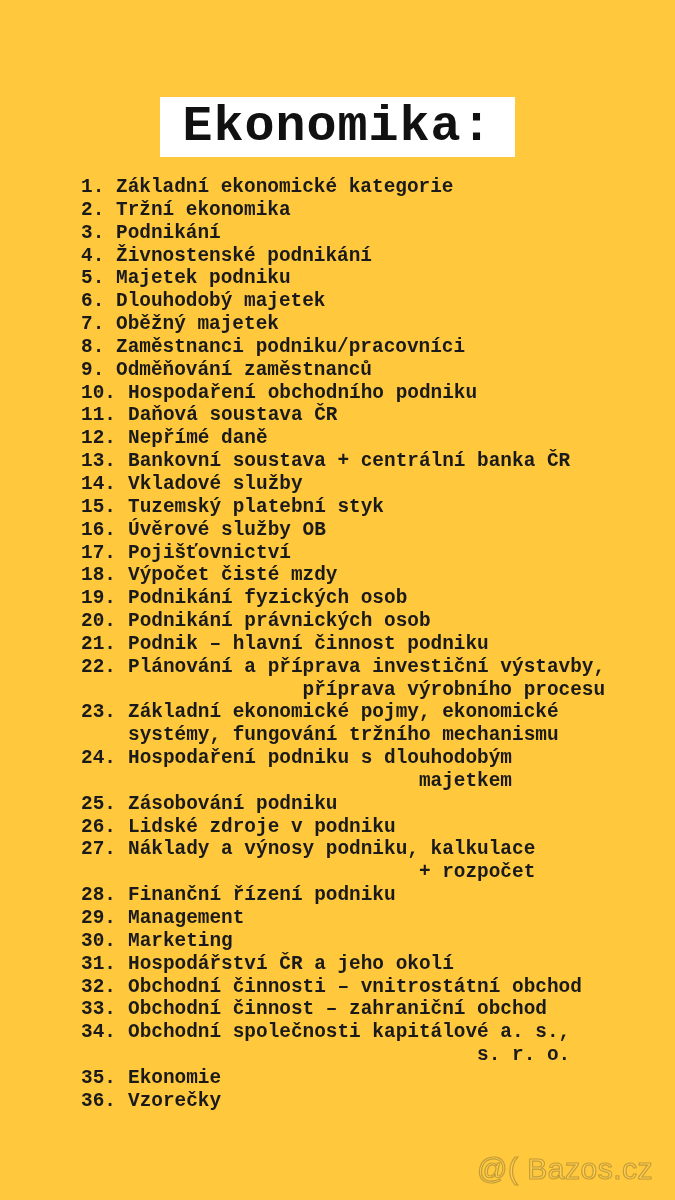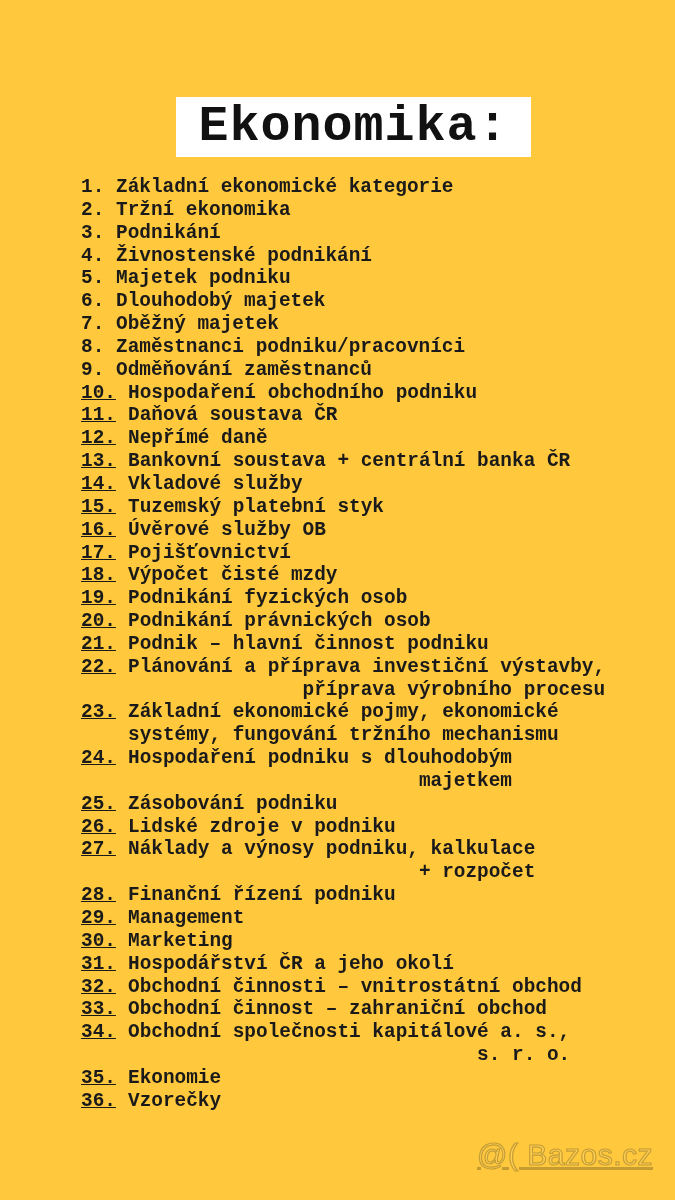--- a/index.html
+++ b/index.html
@@ -18,21 +18,20 @@
     .title-box {
       position: absolute;
       left: 160px;
       top: 97px;
       width: 355px;
       height: 60px;
       background: #ffffff;
       display: flex;
       align-items: center;
       justify-content: center;
-      margin-left: 16px;
     }
     .title-box h1 {
       margin: 0;
       font-family: "Liberation Mono", "DejaVu Sans Mono", monospace;
       font-weight: bold;
       font-size: 50px;
       letter-spacing: 1px;
       color: #111;
       line-height: 1;
     }
@@ -55,37 +54,35 @@
     }
     .topic-list .num {
       display: inline-block;
       flex: 0 0 auto;
     }
     .topic-list .num.one-digit {
       width: 35px;
     }
     .topic-list .num.two-digit {
       width: 47px;
-      text-decoration: underline;
     }
     .topic-list .text {
       display: inline-block;
       white-space: pre;
       text-align: right;
     }
     .watermark {
       position: absolute;
       right: 22px;
-      bottom: 28px;
+      bottom: 14px;
       font-family: "Liberation Sans", "DejaVu Sans", sans-serif;
       font-size: 30px;
       color: rgba(255, 214, 100, 0.55);
       -webkit-text-stroke: 1.2px rgba(150, 120, 40, 0.55);
       letter-spacing: 0.5px;
-      text-decoration: underline;
     }
   </style>
 </head>
 <body>
 
 <div class="title-box">
   <h1>Ekonomika:</h1>
 </div>
 
 <ol class="topic-list" id="topic-list"><li><span class="num one-digit">1.</span><span class="text"><div>Základní ekonomické kategorie</div></span></li><li><span class="num one-digit">2.</span><span class="text"><div>Tržní ekonomika</div></span></li><li><span class="num one-digit">3.</span><span class="text"><div>Podnikání</div></span></li><li><span class="num one-digit">4.</span><span class="text"><div>Živnostenské podnikání</div></span></li><li><span class="num one-digit">5.</span><span class="text"><div>Majetek podniku</div></span></li><li><span class="num one-digit">6.</span><span class="text"><div>Dlouhodobý majetek</div></span></li><li><span class="num one-digit">7.</span><span class="text"><div>Oběžný majetek</div></span></li><li><span class="num one-digit">8.</span><span class="text"><div>Zaměstnanci podniku/pracovníci</div></span></li><li><span class="num one-digit">9.</span><span class="text"><div>Odměňování zaměstnanců</div></span></li><li><span class="num two-digit">10.</span><span class="text"><div>Hospodaření obchodního podniku</div></span></li><li><span class="num two-digit">11.</span><span class="text"><div>Daňová soustava ČR</div></span></li><li><span class="num two-digit">12.</span><span class="text"><div>Nepřímé daně</div></span></li><li><span class="num two-digit">13.</span><span class="text"><div>Bankovní soustava + centrální banka ČR</div></span></li><li><span class="num two-digit">14.</span><span class="text"><div>Vkladové služby</div></span></li><li><span class="num two-digit">15.</span><span class="text"><div>Tuzemský platební styk</div></span></li><li><span class="num two-digit">16.</span><span class="text"><div>Úvěrové služby OB</div></span></li><li><span class="num two-digit">17.</span><span class="text"><div>Pojišťovnictví</div></span></li><li><span class="num two-digit">18.</span><span class="text"><div>Výpočet čisté mzdy</div></span></li><li><span class="num two-digit">19.</span><span class="text"><div>Podnikání fyzických osob</div></span></li><li><span class="num two-digit">20.</span><span class="text"><div>Podnikání právnických osob</div></span></li><li><span class="num two-digit">21.</span><span class="text"><div>Podnik – hlavní činnost podniku</div></span></li><li><span class="num two-digit">22.</span><span class="text"><div>Plánování a příprava investiční výstavby,</div><div>příprava výrobního procesu</div></span></li><li><span class="num two-digit">23.</span><span class="text"><div>Základní ekonomické pojmy, ekonomické</div><div>systémy, fungování tržního mechanismu</div></span></li><li><span class="num two-digit">24.</span><span class="text"><div>Hospodaření podniku s dlouhodobým</div><div>majetkem</div></span></li><li><span class="num two-digit">25.</span><span class="text"><div>Zásobování podniku</div></span></li><li><span class="num two-digit">26.</span><span class="text"><div>Lidské zdroje v podniku</div></span></li><li><span class="num two-digit">27.</span><span class="text"><div>Náklady a výnosy podniku, kalkulace</div><div>+ rozpočet</div></span></li><li><span class="num two-digit">28.</span><span class="text"><div>Finanční řízení podniku</div></span></li><li><span class="num two-digit">29.</span><span class="text"><div>Management</div></span></li><li><span class="num two-digit">30.</span><span class="text"><div>Marketing</div></span></li><li><span class="num two-digit">31.</span><span class="text"><div>Hospodářství ČR a jeho okolí</div></span></li><li><span class="num two-digit">32.</span><span class="text"><div>Obchodní činnosti – vnitrostátní obchod</div></span></li><li><span class="num two-digit">33.</span><span class="text"><div>Obchodní činnost – zahraniční obchod</div></span></li><li><span class="num two-digit">34.</span><span class="text"><div>Obchodní společnosti kapitálové a. s.,</div><div>s. r. o.</div></span></li><li><span class="num two-digit">35.</span><span class="text"><div>Ekonomie</div></span></li><li><span class="num two-digit">36.</span><span class="text"><div>Vzorečky</div></span></li></ol>

